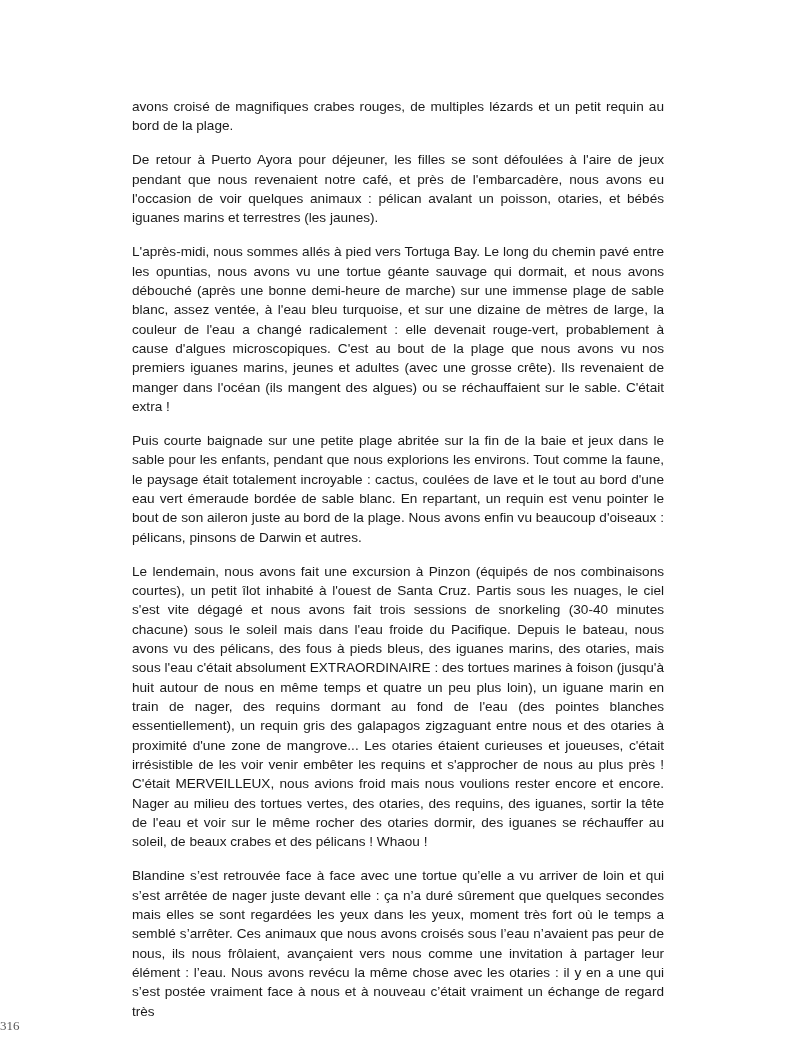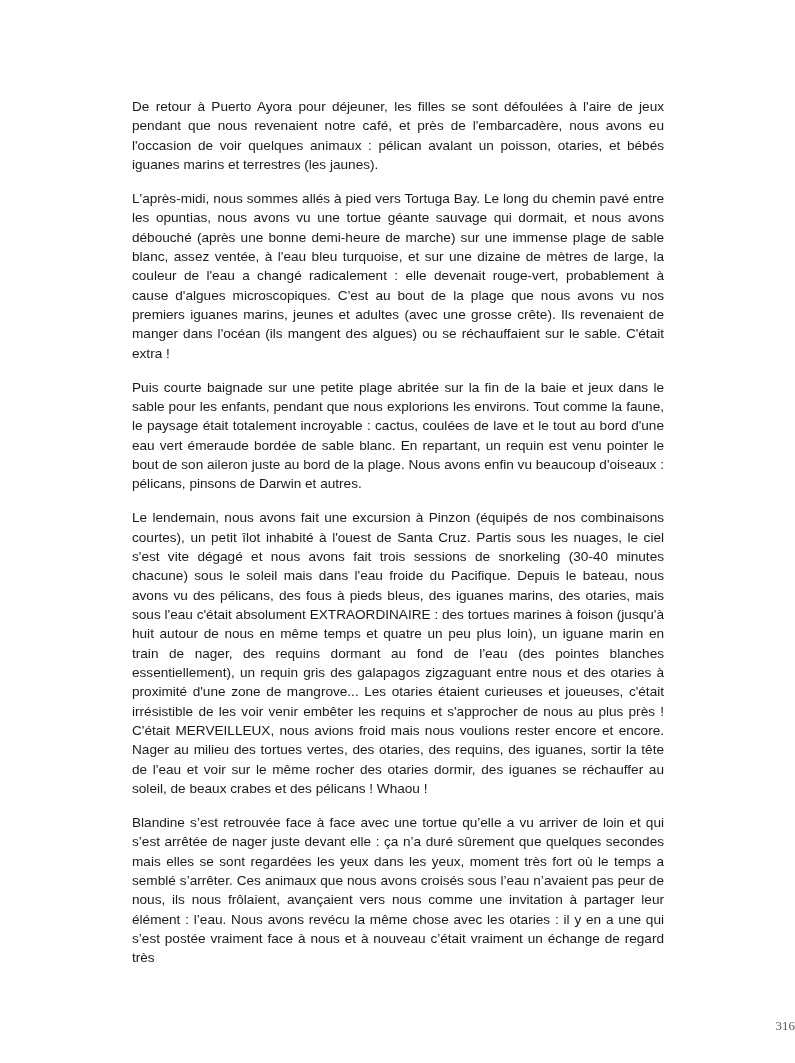--- a/index.html
+++ b/index.html
@@ -17,30 +17,31 @@
   }
   .page p {
     margin: 0 0 14.6px 0;
     hyphens: none;
   }
   .page-number {
     position: absolute;
     left: 0;
     width: 795px;
     top: 1018px;
-    text-align: right;
+    text-align: left;
     font-family: "Liberation Serif", "DejaVu Serif", serif;
     font-size: 13px;
     color: #555555;
   }
 </style>
 </head>
 <body>
 
 <div class="page">
+  <p>avons croisé de magnifiques crabes rouges, de multiples lézards et un petit requin au bord de la plage.</p>
   <p>De retour à Puerto Ayora pour déjeuner, les filles se sont défoulées à l'aire de jeux pendant que nous revenaient notre café, et près de l'embarcadère, nous avons eu l'occasion de voir quelques animaux : pélican avalant un poisson, otaries, et bébés iguanes marins et terrestres (les jaunes).</p>
   <p>L'après-midi, nous sommes allés à pied vers Tortuga Bay. Le long du chemin pavé entre les opuntias, nous avons vu une tortue géante sauvage qui dormait, et nous avons débouché (après une bonne demi-heure de marche) sur une immense plage de sable blanc, assez ventée, à l'eau bleu turquoise, et sur une dizaine de mètres de large, la couleur de l'eau a changé radicalement : elle devenait rouge-vert, probablement à cause d'algues microscopiques. C'est au bout de la plage que nous avons vu nos premiers iguanes marins, jeunes et adultes (avec une grosse crête). Ils revenaient de manger dans l'océan (ils mangent des algues) ou se réchauffaient sur le sable. C'était extra !</p>
   <p>Puis courte baignade sur une petite plage abritée sur la fin de la baie et jeux dans le sable pour les enfants, pendant que nous explorions les environs. Tout comme la faune, le paysage était totalement incroyable : cactus, coulées de lave et le tout au bord d'une eau vert émeraude bordée de sable blanc. En repartant, un requin est venu pointer le bout de son aileron juste au bord de la plage. Nous avons enfin vu beaucoup d'oiseaux : pélicans, pinsons de Darwin et autres.</p>
   <p>Le lendemain, nous avons fait une excursion à Pinzon (équipés de nos combinaisons courtes), un petit îlot inhabité à l'ouest de Santa Cruz. Partis sous les nuages, le ciel s'est vite dégagé et nous avons fait trois sessions de snorkeling (30-40 minutes chacune) sous le soleil mais dans l'eau froide du Pacifique. Depuis le bateau, nous avons vu des pélicans, des fous à pieds bleus, des iguanes marins, des otaries, mais sous l'eau c'était absolument EXTRAORDINAIRE : des tortues marines à foison (jusqu'à huit autour de nous en même temps et quatre un peu plus loin), un iguane marin en train de nager, des requins dormant au fond de l'eau (des pointes blanches essentiellement), un requin gris des galapagos zigzaguant entre nous et des otaries à proximité d'une zone de mangrove... Les otaries étaient curieuses et joueuses, c'était irrésistible de les voir venir embêter les requins et s'approcher de nous au plus près ! C'était MERVEILLEUX, nous avions froid mais nous voulions rester encore et encore. Nager au milieu des tortues vertes, des otaries, des requins, des iguanes, sortir la tête de l'eau et voir sur le même rocher des otaries dormir, des iguanes se réchauffer au soleil, de beaux crabes et des pélicans ! Whaou !</p>
   <p>Blandine s’est retrouvée face à face avec une tortue qu’elle a vu arriver de loin et qui s’est arrêtée de nager juste devant elle : ça n’a duré sûrement que quelques secondes mais elles se sont regardées les yeux dans les yeux, moment très fort où le temps a semblé s’arrêter. Ces animaux que nous avons croisés sous l’eau n’avaient pas peur de nous, ils nous frôlaient, avançaient vers nous comme une invitation à partager leur élément : l’eau. Nous avons revécu la même chose avec les otaries : il y en a une qui s’est postée vraiment face à nous et à nouveau c’était vraiment un échange de regard très</p>
 </div>
 
 <div class="page-number">316</div>
 
 </body></html>

